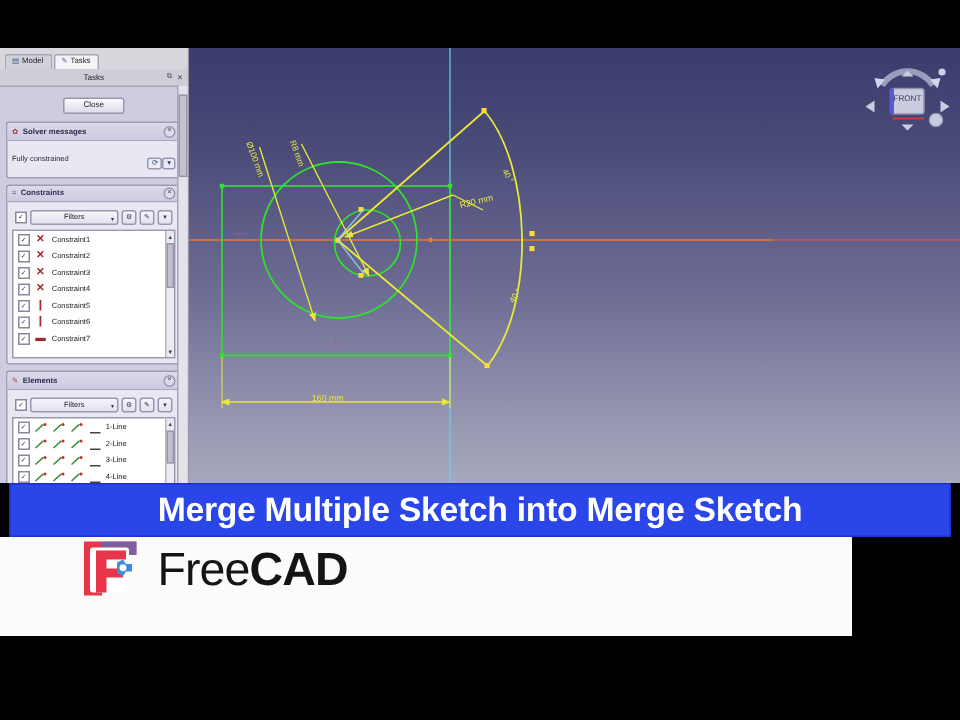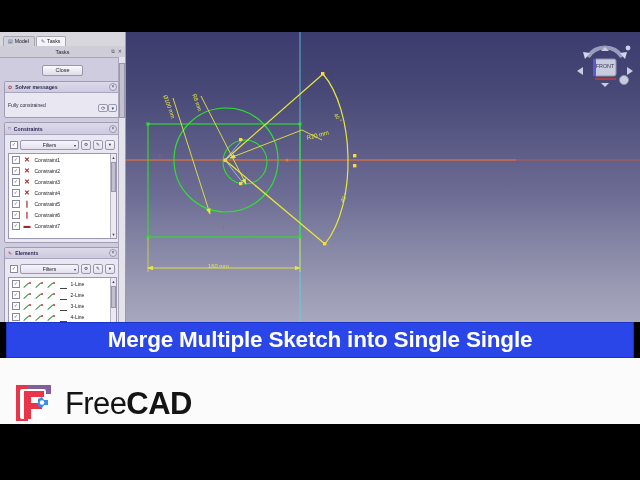--- a/index.html
+++ b/index.html
@@ -84,21 +84,21 @@
 
   
   #navcube{position:absolute;right:4px;top:3px;width:62px;height:56px;}
 
   
   #banner{position:absolute;left:6px;top:322px;width:628px;height:36px;background:#2a45e8;
           display:flex;align-items:center;justify-content:center;border:1px solid #1b33c8;box-sizing:border-box;}
   #banner .btxt{font-size:22.5px;font-weight:bold;color:#fff;letter-spacing:-0.2px;white-space:nowrap;}
 
   
-  #footer{position:absolute;left:0;top:358px;width:640px;height:66px;background:#fbfbfb;display:flex;align-items:flex-end;}
+  #footer{position:absolute;left:0;top:358px;width:528px;height:66px;background:#fbfbfb;display:flex;align-items:flex-start;padding-left:40px;}
   #logobox{display:flex;align-items:center;gap:9px;margin-left:14px;}
   #flogo{position:relative;width:42px;height:42px;flex:none;}
   #fctext{font-size:31px;color:#141414;letter-spacing:-0.6px;line-height:1;}
   #fctext b{font-weight:bold;}
   #fctext .light{font-weight:normal;}
   #verbadge{background:#7b3fe4;color:#fff;font-size:20px;font-weight:bold;border-radius:14px;padding:3px 16px;line-height:1.1;}
 </style>
 </head>
 <body>
 
@@ -368,21 +368,21 @@
           <path d="M27,16 l4,-4 l4,4 z" fill="#c9ccdf"></path>
           <circle cx="50" cy="45" r="4.5" fill="#c9ccdf" stroke="#8f93b0" stroke-width="0.8"></circle>
           <line x1="21" y1="44" x2="42" y2="44" stroke="#d03a3a" stroke-width="1.4"></line>
         </svg>
         <div style="position:absolute;left:20px;top:28px;width:22px;text-align:center;font-size:5.4px;color:#3a3a52;">FRONT</div>
       </div>
     </div>
   </div>
 
   <div id="banner">
-    <span class="btxt">Merge Multiple Sketch into Single Single</span>
+    <span class="btxt">Merge Multiple Sketch into Merge Sketch</span>
   </div>
 
   <div id="footer">
     <div id="logobox">
       <div id="flogo">
         <svg width="42" height="42" viewBox="0 0 42 42">
           <rect x="2" y="3" width="12" height="36" fill="#e8354a"></rect>
           <rect x="14" y="3" width="23" height="9" fill="#e8354a"></rect>
           <rect x="14" y="3" width="23" height="9" fill="#2f7fe0" opacity="0.55"></rect>
           <rect x="6" y="7" width="26" height="30" rx="2" fill="#ffffff"></rect>

